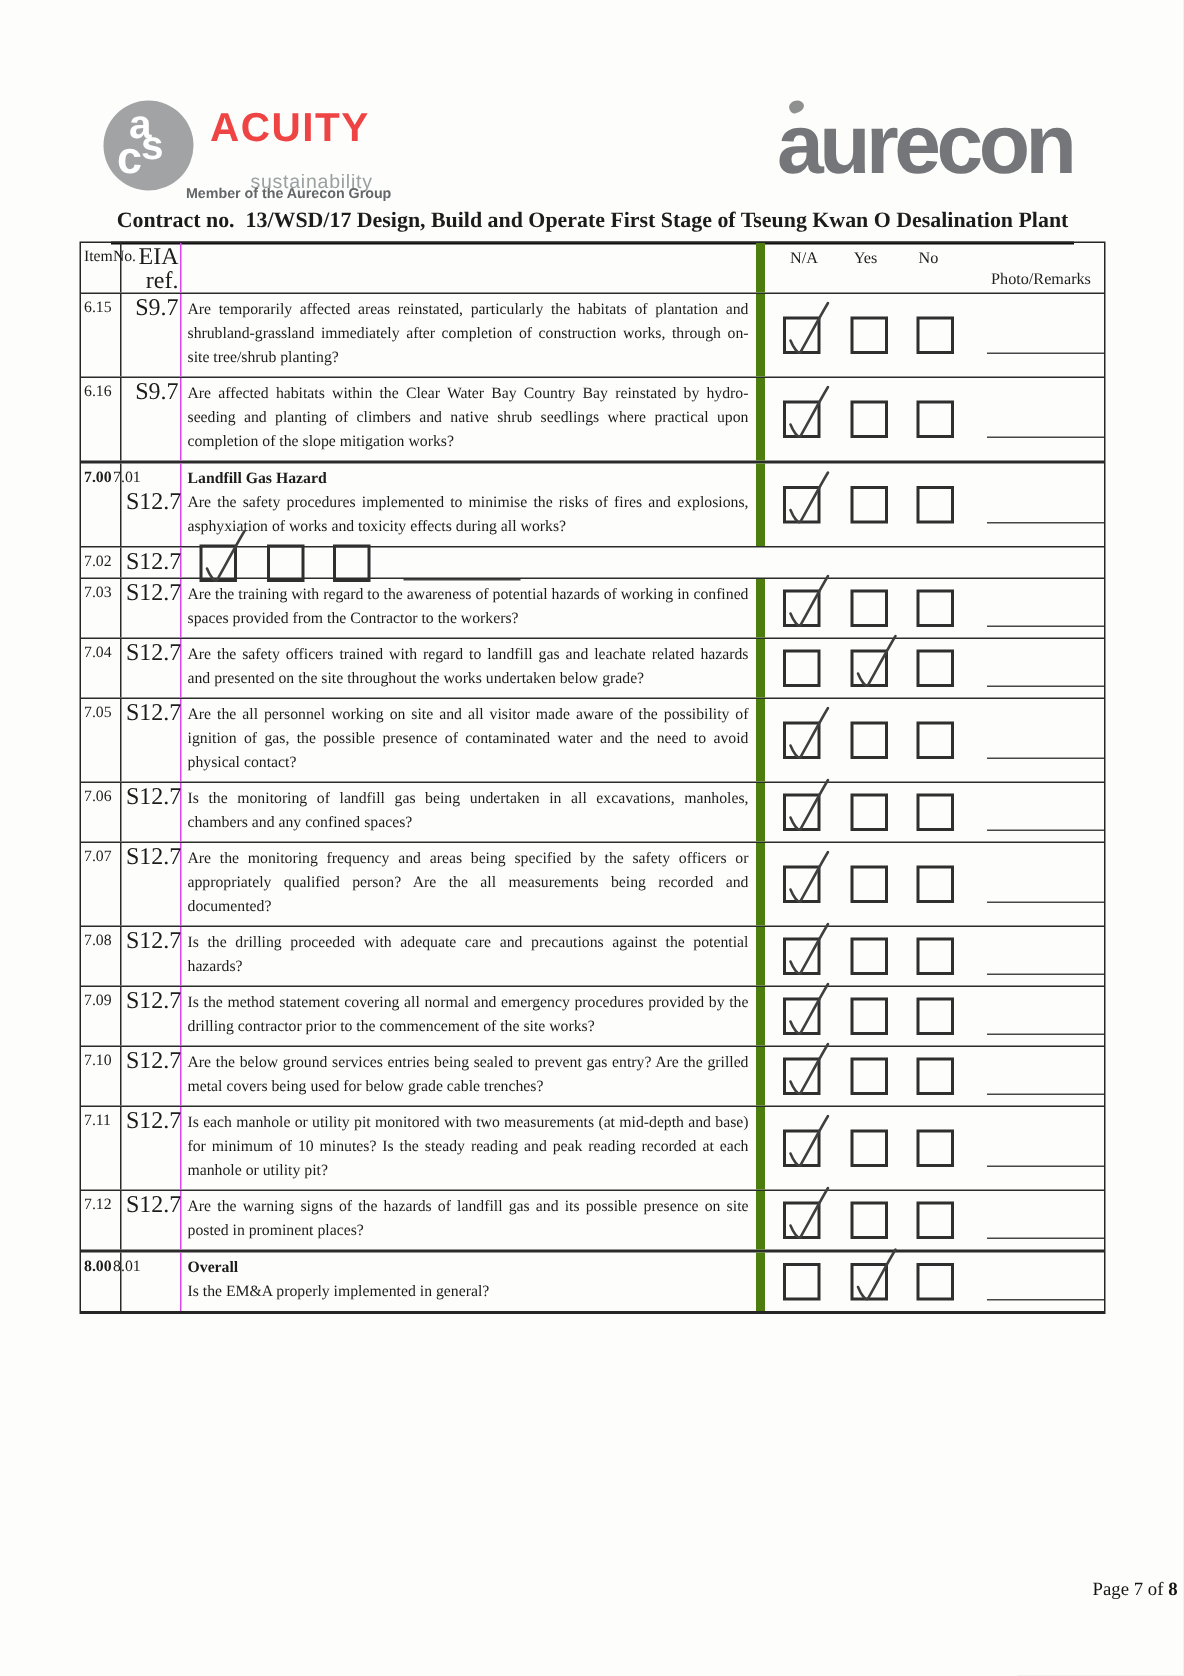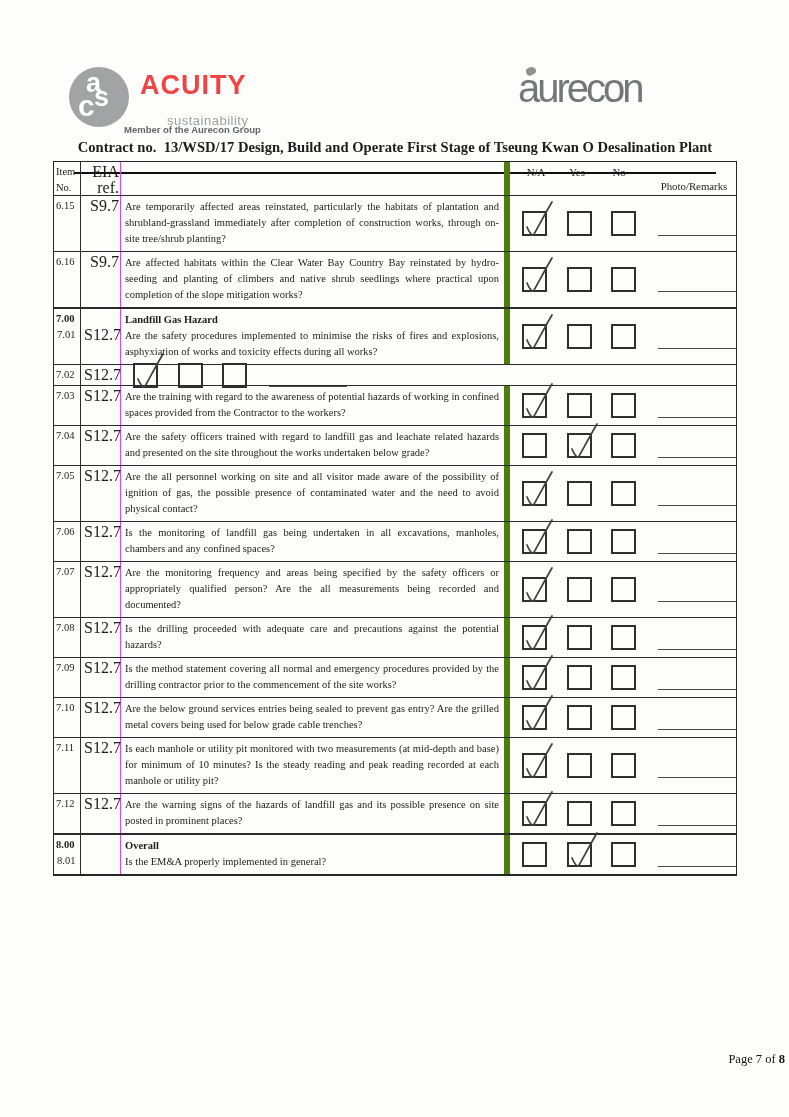--- a/index.html
+++ b/index.html
@@ -14,39 +14,39 @@
   .mk-a{left:17px;top:3px;font-size:27px;}
   .mk-s{left:25px;top:17px;font-size:27px;}
   .mk-c{left:9px;top:24px;font-size:30px;}
   .acuity-name{position:absolute;left:74px;top:6px;font-family:"Liberation Sans",sans-serif;
                font-size:27px;font-weight:bold;letter-spacing:1px;color:#ef4444;}
   .acuity-tag{position:absolute;left:101px;top:33px;font-family:"Liberation Sans",sans-serif;
               font-size:13px;color:#9aa0a1;letter-spacing:.5px;margin-top:16px;}
   .acuity-member{position:absolute;left:58px;top:60px;font-family:"Liberation Sans",sans-serif;
                  font-size:9.5px;font-weight:bold;color:#636668;white-space:nowrap;}
   .aurecon{position:absolute;left:518px;top:68px;width:220px;height:60px;}
-  .aurecon-text{font-family:"Liberation Sans",sans-serif;font-weight:normal;font-size:40px;
+  .aurecon-text{font-family:"Liberation Sans",sans-serif;font-weight:bold;font-size:56px;
                 line-height:1;letter-spacing:-3px;color:#747679;}
   .aurecon-dot{position:absolute;left:8px;top:-1px;width:10px;height:8px;background:#8e918f;
                border-radius:50% 60% 50% 40%;transform:rotate(-24deg);}
 
   
   .title-wrap{position:absolute;left:53px;top:138px;width:684px;text-align:center;}
   .title{display:inline-block;font-weight:bold;font-size:14.6px;white-space:pre-wrap;
-         border-bottom:2px solid #101010;padding:0 4px 16px;}
+         border-bottom:2px solid #101010;padding:0 4px 5px;}
 
   
   .ctable{position:absolute;left:53px;top:161px;width:684px;
           border:1.5px solid #262626;border-bottom-width:2.5px;box-sizing:border-box;}
   .row{display:flex;align-items:stretch;border-top:1px solid #2b2b2b;}
   .row.section{border-top-width:2px;}
   .hrow{display:flex;align-items:stretch;height:33px;}
   .cell{box-sizing:border-box;}
   .c-item{width:27px;flex:none;border-right:1px solid #2b2b2b;padding:2px 1px 2px 2px;
-          font-size:10.5px;line-height:16px;display:flex;flex-direction:column;}
+          font-size:10.5px;line-height:16px;display:flex;flex-direction:row;}
   .c-ref{width:40px;flex:none;border-right:1px solid #d946ef;padding:2px 1px 2px 3px;
          font-size:16px;line-height:16px;text-align:right;}
   .c-ref.drop{padding-top:18px;}
   .c-q{width:389px;flex:none;border-right:6px solid #4d7c0f;padding:3px 5px 4px 4px;
        font-size:10.5px;line-height:16px;font-family:Liberation Serif, serif;}
   .qtext{text-align:justify;}
   .qhead{font-weight:bold;}
   .c-checks{width:228px;flex:none;position:relative;}
   .b{font-weight:bold;}
   .item2{padding-left:1px;}

